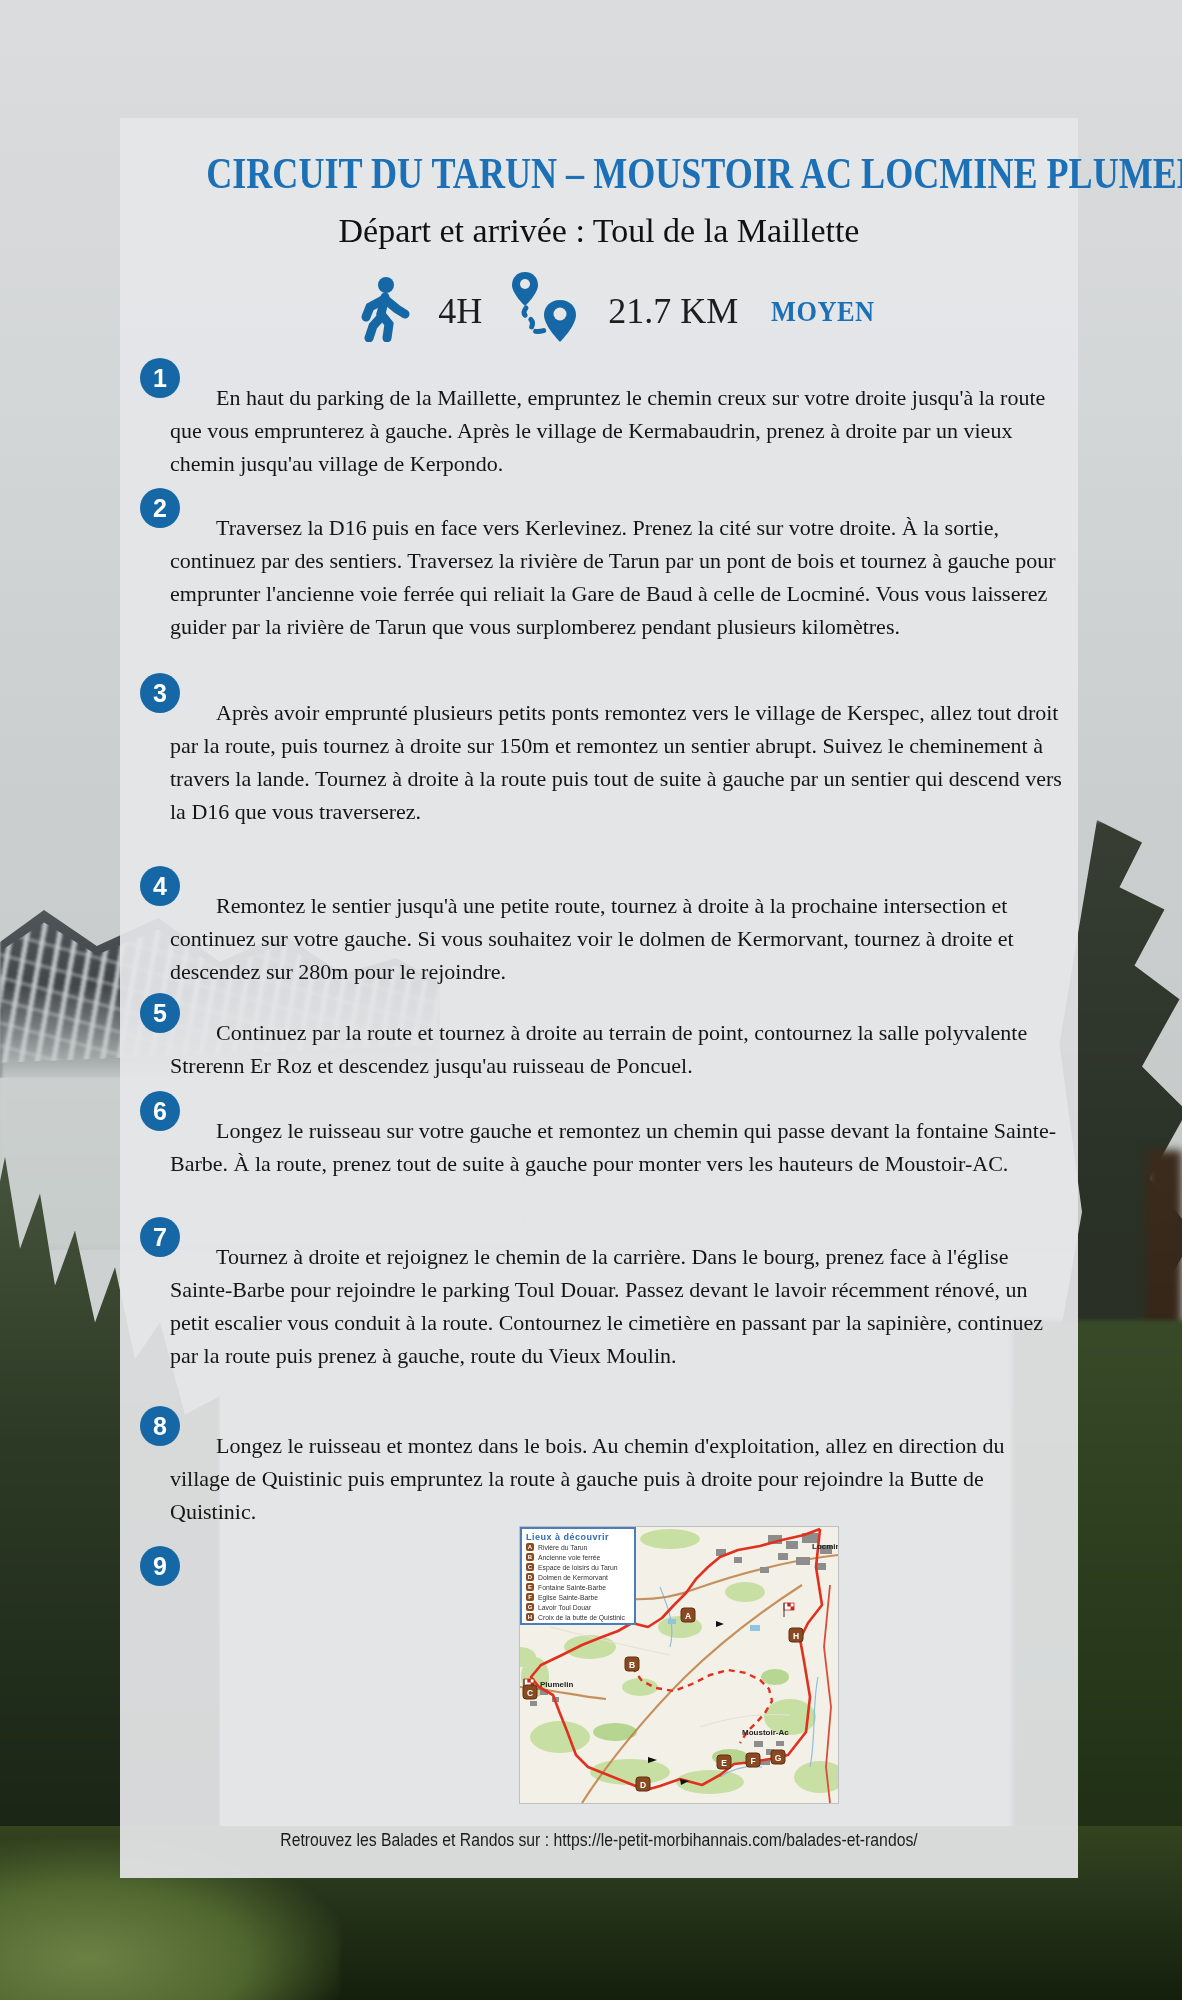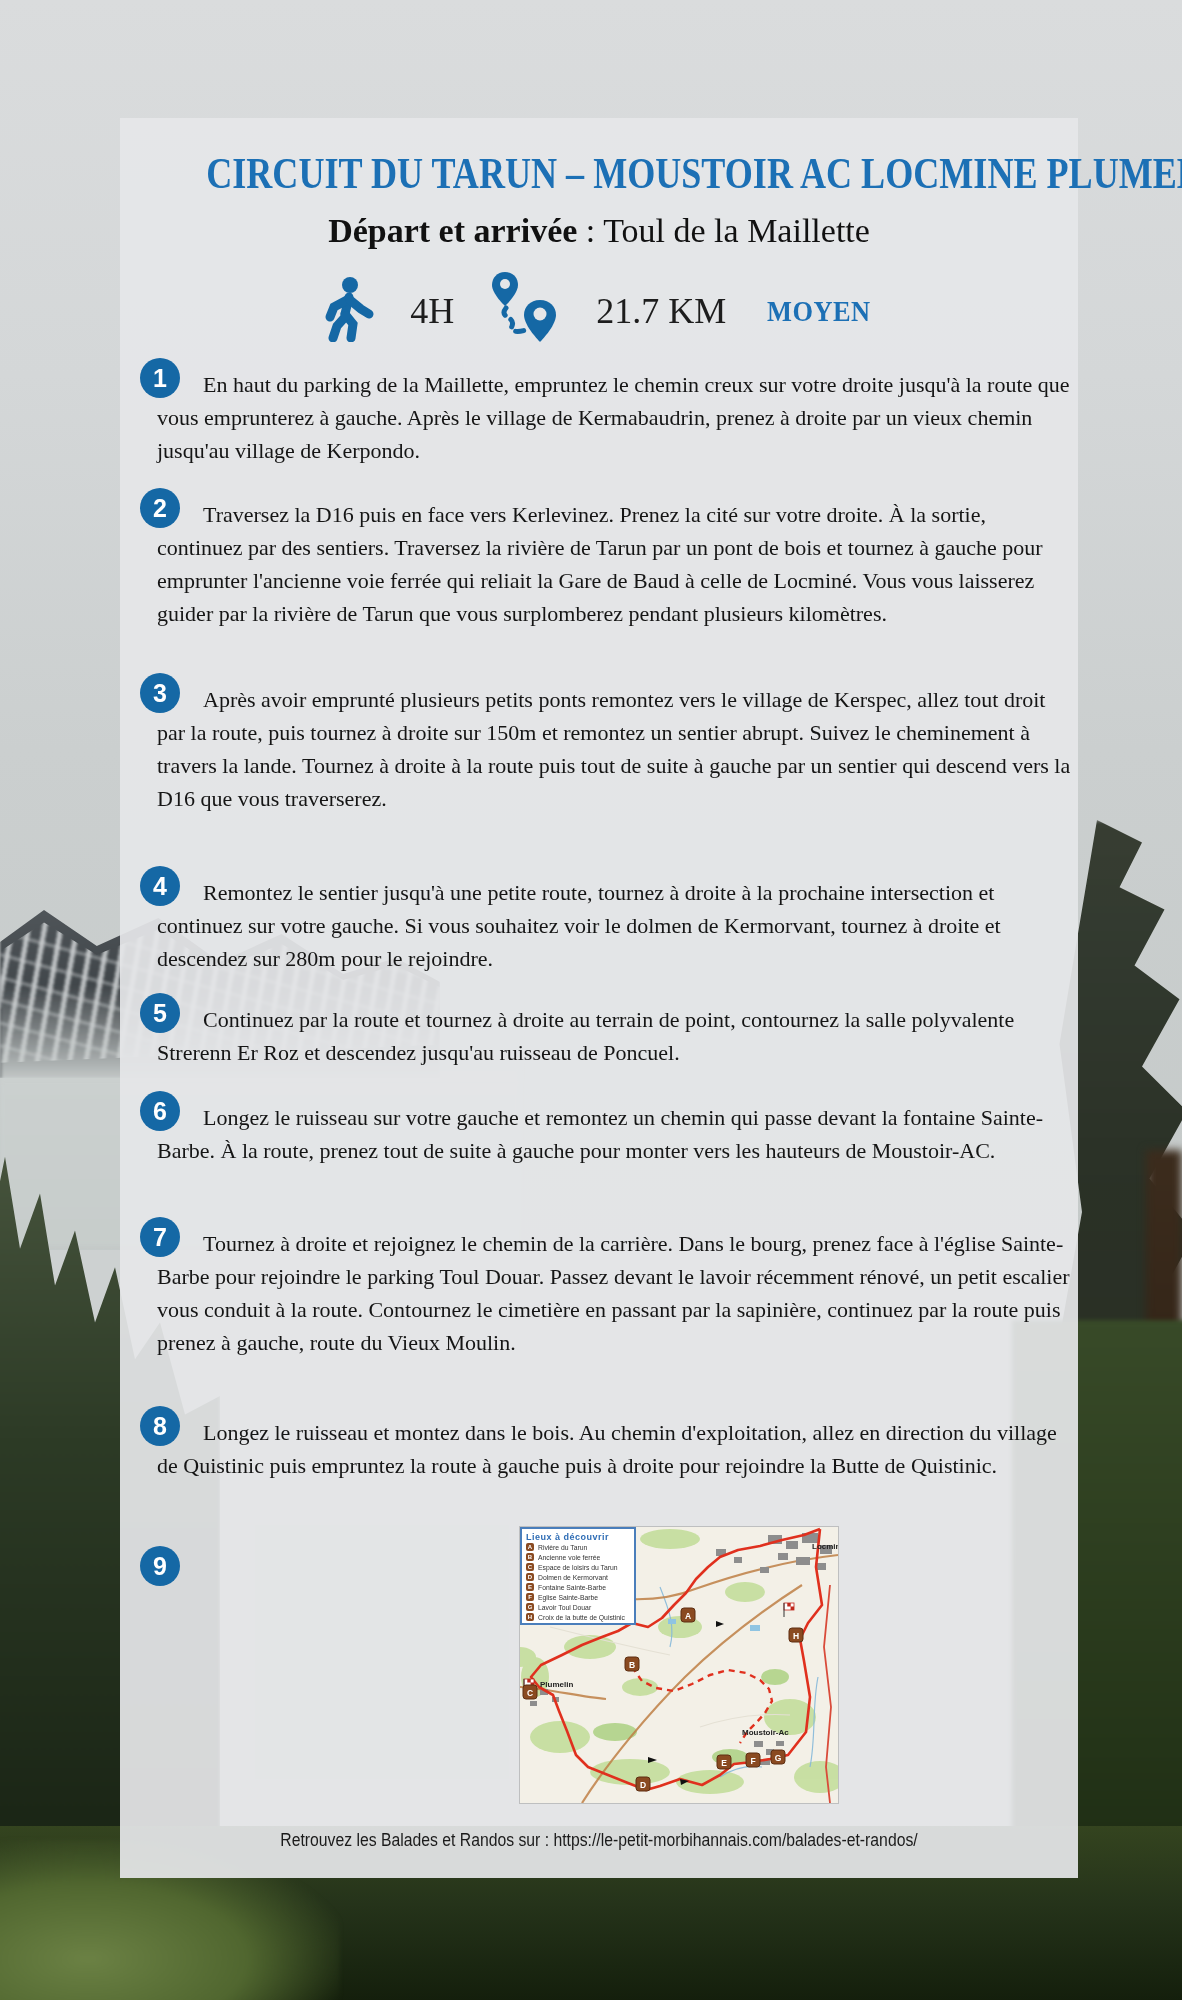--- a/index.html
+++ b/index.html
@@ -39,31 +39,31 @@
 
   
   .card{position:absolute;left:120px;top:118px;width:958px;height:1760px;
     background:rgba(229,230,232,0.93);}
 
   .title{position:absolute;left:0;top:30px;width:100%;text-align:center;
     font-family:"Liberation Serif",serif;font-weight:700;font-size:44px;letter-spacing:0;
     transform:scaleX(0.82);transform-origin:50% 50%;white-space:nowrap;}
   .subtitle{position:absolute;left:0;top:94px;width:100%;text-align:center;
     font-size:34px;color:#111;}
-  .subtitle b{font-weight:700;}
+  .subtitle b{font-weight:400;}
 
   .stats{position:absolute;left:0;top:148px;width:100%;height:90px;
-    display:flex;align-items:center;justify-content:center;gap:34px;}
+    display:flex;align-items:center;justify-content:center;gap:26px;padding-left:20px;}
   .stat-text{font-size:36px;color:#1d1d1d;}
   .stat-diff{font-family:"Liberation Serif",serif;font-weight:700;font-size:30px;
     transform:scaleX(0.88);letter-spacing:.5px;}
 
   
   .step{position:absolute;left:34px;width:925px;}
-  .step .txt{position:relative;margin:3px;font-size:22px;line-height:33px;color:#151515;text-indent:46px;}
+  .step .txt{position:relative;margin:16px;font-size:22px;line-height:33px;color:#151515;text-indent:46px;}
   .step .num{position:absolute;left:-14px;top:-7px;width:40px;height:40px;border-radius:50%;
     background:#1568a5;color:#fff;text-align:center;line-height:40px;
     font-family:"Liberation Sans",sans-serif;font-weight:700;font-size:25px;z-index:2;}
   .step-9 .txt{width:372px;}
 
   
   .map{position:absolute;left:400px;top:1409px;width:318px;height:276px;overflow:hidden;
     background:#f3f0e7;box-shadow:0 0 0 1px rgba(120,120,120,.35);}
   .map svg{position:absolute;left:0;top:0;}
   .legend{position:absolute;left:0;top:0;width:116px;height:98px;background:#fff;

